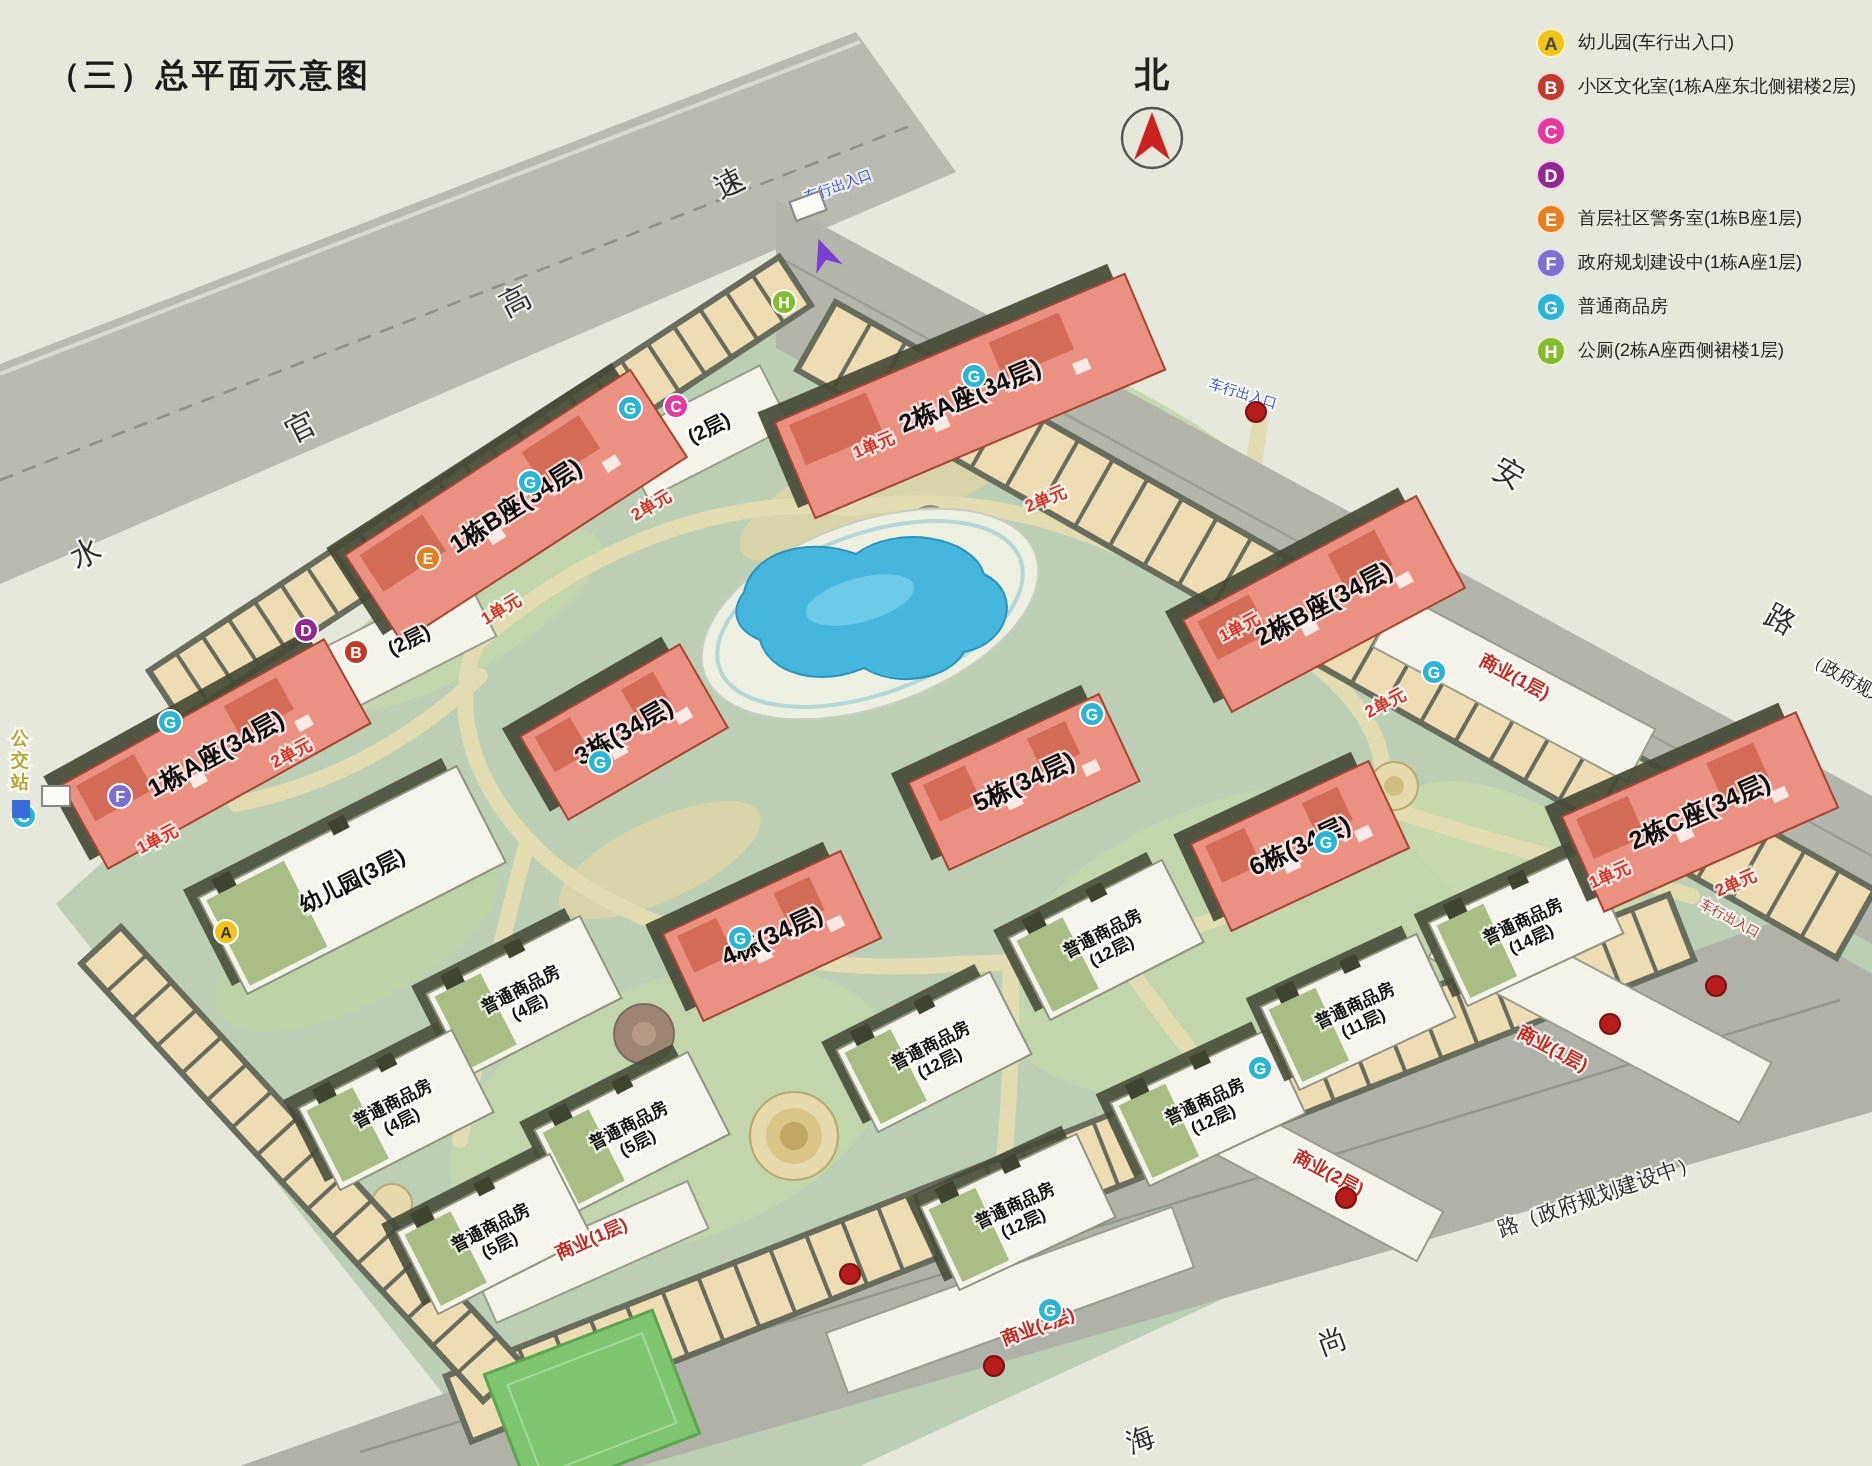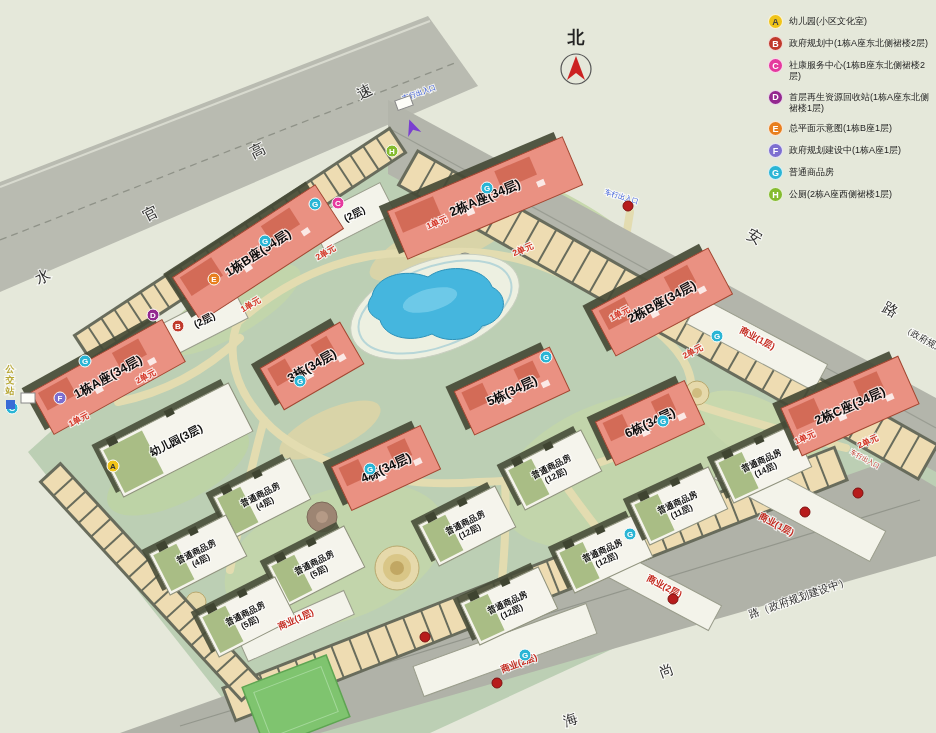--- a/index.html
+++ b/index.html
@@ -533,49 +533,48 @@
     <rect x="6" y="400" width="9" height="9" fill="#3a6bd6"></rect>
   <circle cx="425" cy="637" r="5" fill="#b71c1c" stroke="#7f1010"></circle>
         <circle cx="497" cy="683" r="5" fill="#b71c1c" stroke="#7f1010"></circle>
         <circle cx="673" cy="599" r="5" fill="#b71c1c" stroke="#7f1010"></circle>
         <circle cx="805" cy="512" r="5" fill="#b71c1c" stroke="#7f1010"></circle>
         <circle cx="858" cy="493" r="5" fill="#b71c1c" stroke="#7f1010"></circle>
         <circle cx="628" cy="206" r="5" fill="#b71c1c" stroke="#7f1010"></circle>
       </g>
 </svg>
 
+<div id="page-title">（三）总平面示意图</div>
 
 <div id="north">
   <div class="n-char">北</div>
   <svg width="40" height="40">
     <circle cx="20" cy="20" r="15" fill="none" stroke="#555" stroke-width="1.2"></circle>
     <polygon points="20,7 11,31 20,24 29,31" fill="#cc2222"></polygon>
   </svg>
 </div>
 
 <ul id="legend">
       <li>
         <span class="lg-badge" style="background: rgb(240, 196, 25); color: rgb(68, 68, 68);">A</span>
-        <span class="lg-text">幼儿园(小区文化室)</span>
+        <span class="lg-text">幼儿园(车行出入口)</span>
       </li>
       <li>
         <span class="lg-badge" style="background: rgb(192, 57, 43);">B</span>
-        <span class="lg-text">政府规划中(1栋A座东北侧裙楼2层)</span>
+        <span class="lg-text">小区文化室(1栋A座东北侧裙楼2层)</span>
       </li>
       <li>
         <span class="lg-badge" style="background: rgb(229, 57, 158);">C</span>
-        <span class="lg-text">社康服务中心(1栋B座东北侧裙楼2层)</span>
       </li>
       <li>
         <span class="lg-badge" style="background: rgb(147, 39, 143);">D</span>
-        <span class="lg-text">首层再生资源回收站(1栋A座东北侧裙楼1层)</span>
       </li>
       <li>
         <span class="lg-badge" style="background: rgb(232, 127, 30);">E</span>
-        <span class="lg-text">总平面示意图(1栋B座1层)</span>
+        <span class="lg-text">首层社区警务室(1栋B座1层)</span>
       </li>
       <li>
         <span class="lg-badge" style="background: rgb(125, 111, 208);">F</span>
         <span class="lg-text">政府规划建设中(1栋A座1层)</span>
       </li>
       <li>
         <span class="lg-badge" style="background: rgb(42, 181, 213);">G</span>
         <span class="lg-text">普通商品房</span>
       </li>
       <li>

